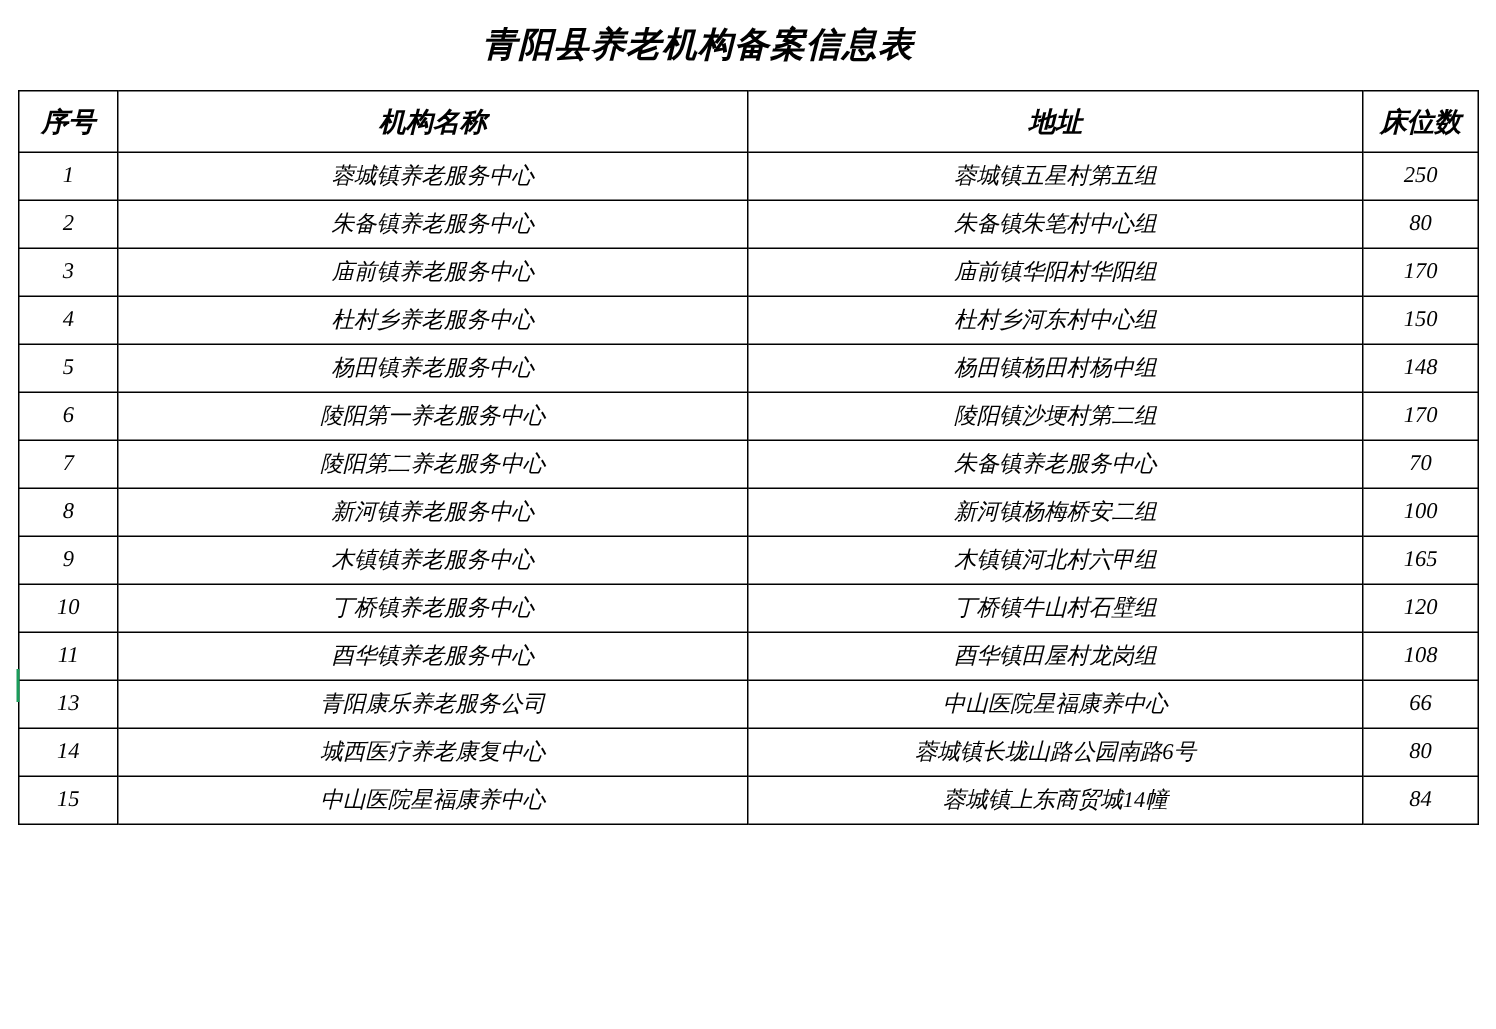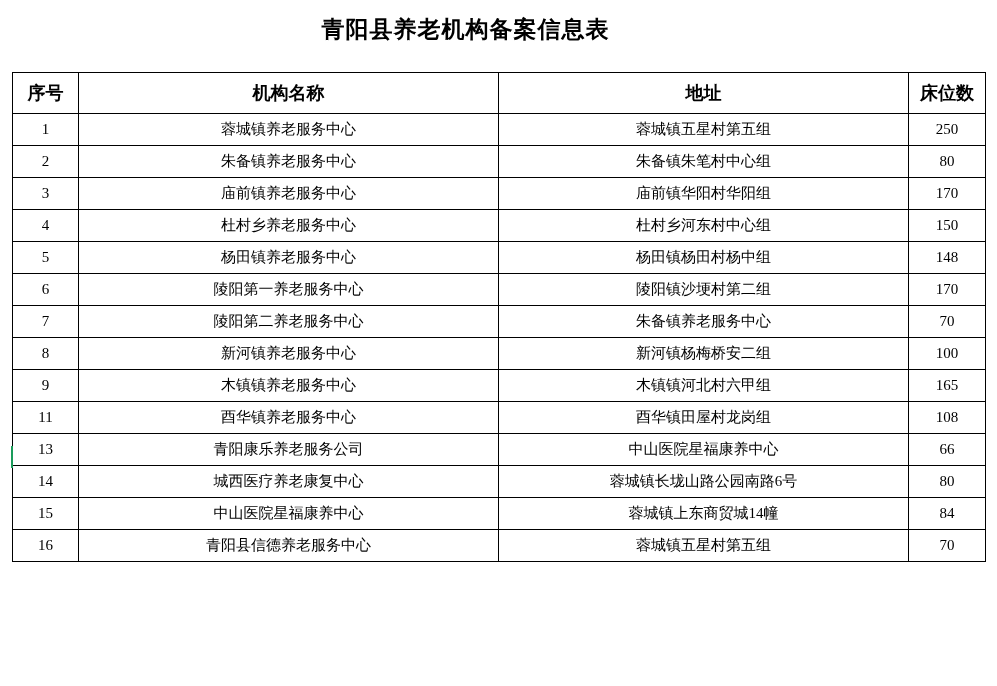--- a/index.html
+++ b/index.html
@@ -13,32 +13,33 @@
     font-family: "Liberation Sans", sans-serif;
     color: #000000;
     overflow: hidden;
   }
   .page {
     position: relative;
     width: 931px;
     height: 686px;
     box-sizing: border-box;
     padding: 0 12px;
+    font-style: italic;
   }
   .doc-title {
     text-align: center;
     font-size: 23px;
     font-weight: bold;
     letter-spacing: 1px;
     padding: 14px 0 12px 0;
     font-family: "Liberation Serif", serif;
   }
   table.info-table {
     width: 973px;
-    margin: 15px auto;
+    margin: 3px auto;
     border-collapse: collapse;
     table-layout: fixed;
     padding-left: 22px;
   }
   table.info-table th,
   table.info-table td {
     border: 1px solid #000000;
     text-align: center;
     vertical-align: middle;
     font-size: 15px;
@@ -152,20 +153,26 @@
         <td>新河镇杨梅桥安二组</td>
         <td class="beds-cell">100</td>
       </tr>
       <tr>
         <td class="idx-cell">9</td>
         <td>木镇镇养老服务中心</td>
         <td>木镇镇河北村六甲组</td>
         <td class="beds-cell">165</td>
       </tr>
       <tr>
+        <td class="idx-cell">10</td>
+        <td>丁桥镇养老服务中心</td>
+        <td>丁桥镇牛山村石壁组</td>
+        <td class="beds-cell">120</td>
+      </tr>
+      <tr>
         <td class="idx-cell">11</td>
         <td>酉华镇养老服务中心</td>
         <td>酉华镇田屋村龙岗组</td>
         <td class="beds-cell">108</td>
       </tr>
       <tr>
         <td class="idx-cell">13</td>
         <td>青阳康乐养老服务公司</td>
         <td>中山医院星福康养中心</td>
         <td class="beds-cell">66</td>
@@ -175,22 +182,16 @@
         <td>城西医疗养老康复中心</td>
         <td>蓉城镇长垅山路公园南路6号</td>
         <td class="beds-cell">80</td>
       </tr>
       <tr>
         <td class="idx-cell">15</td>
         <td>中山医院星福康养中心</td>
         <td>蓉城镇上东商贸城14幢</td>
         <td class="beds-cell">84</td>
       </tr>
-      <tr>
-        <td class="idx-cell">16</td>
-        <td>青阳县信德养老服务中心</td>
-        <td>蓉城镇五星村第五组</td>
-        <td class="beds-cell">70</td>
-      </tr>
     </tbody>
   </table>
 
 </div>
 
 </body></html>

